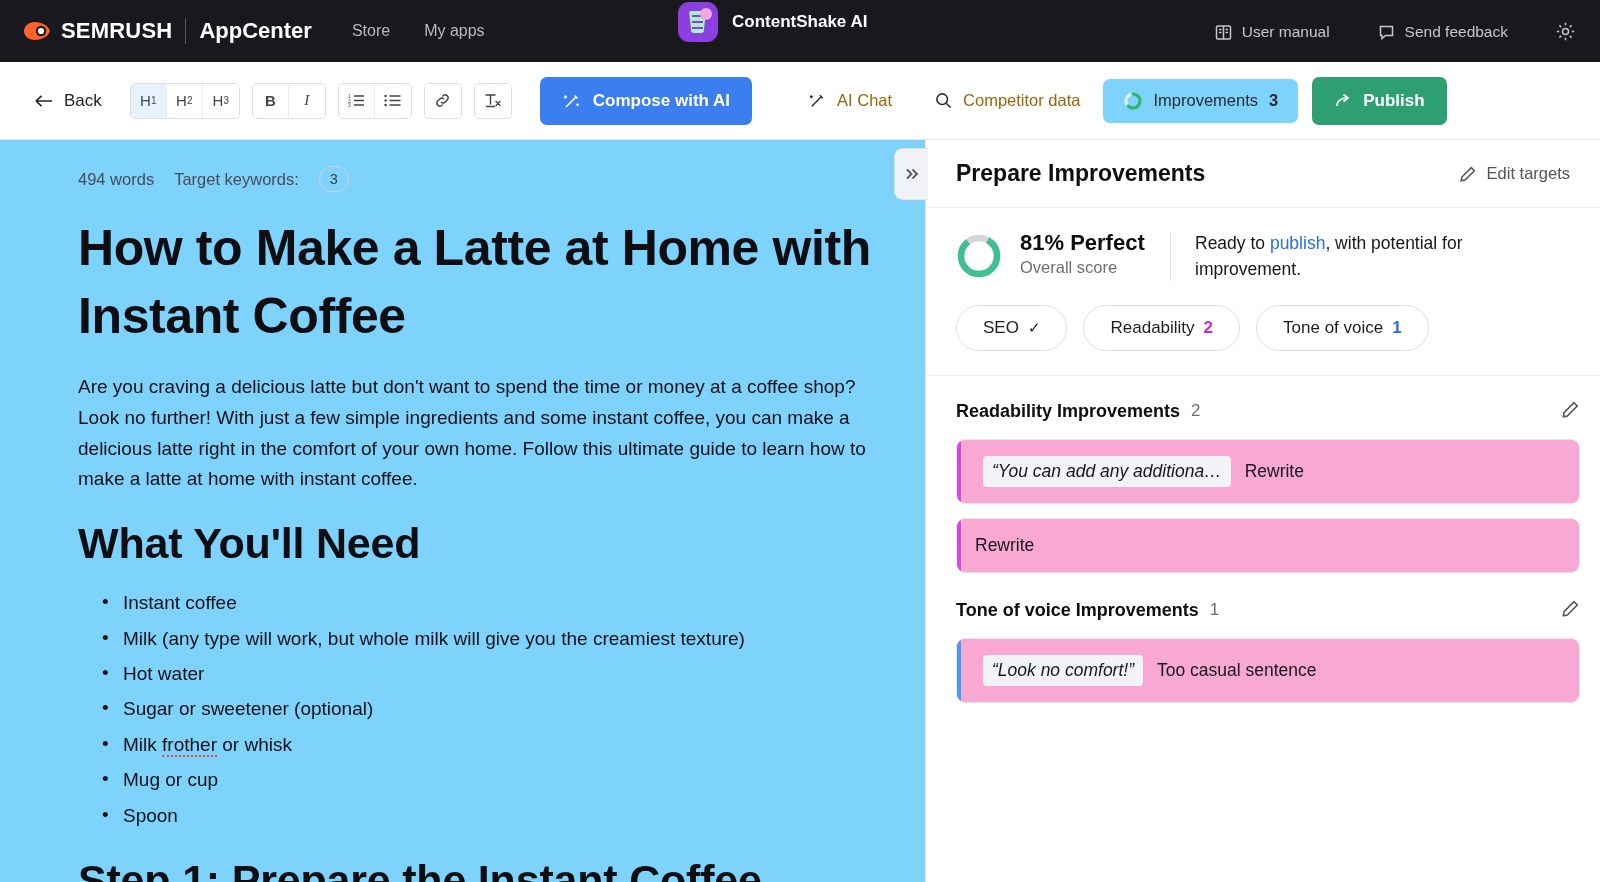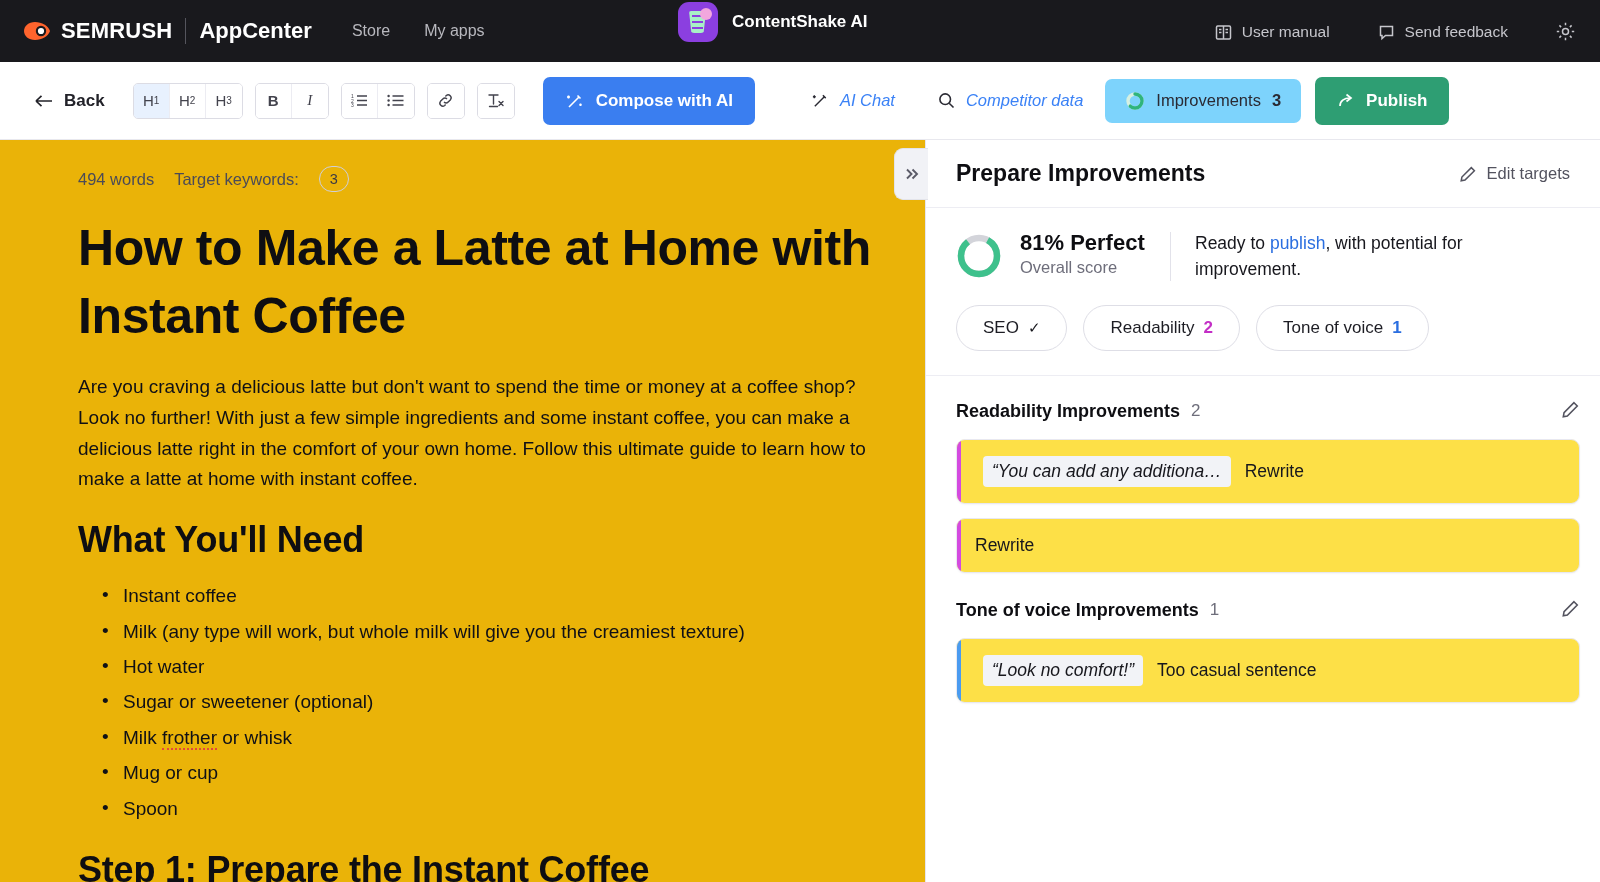--- a/index.html
+++ b/index.html
@@ -58,81 +58,81 @@
     color: #c6c6cc; font-size: 15.5px; cursor: pointer;
   }
 
   
   .toolbar {
     height: 78px; background: #fff; border-bottom: 1px solid #e8e8ee;
     display: flex; align-items: center; padding: 0 22px; gap: 0;
   }
   .back-btn {
     display: flex; align-items: center; gap: 10px; color: #222229;
-    font-size: 17px; cursor: pointer; margin-right: 28px; margin-left: 12px; font-weight: bold;
+    font-size: 17px; cursor: pointer; margin-right: 28px; margin-left: 12px;
   }
   .btn-group {
     display: flex; border: 1px solid #dcdce4; border-radius: 5px;
     overflow: hidden; height: 36px; margin-right: 12px;
   }
   .btn-group > div {
     min-width: 36px; padding: 0 8px; display: flex; align-items: center;
     justify-content: center; font-size: 15px; color: #43434d; cursor: pointer;
     background: #fff; border-right: 1px solid #ececf2;
   }
   .btn-group > div:last-child { border-right: none; }
   .btn-group > div.active { background: #e8f1fe; }
   .btn-group > div sub { font-size: 10px; }
 
   .compose-btn {
     height: 48px; background: #3a7ef0; color: #fff; border-radius: 7px;
     display: flex; align-items: center; gap: 11px; padding: 0 22px;
     font-size: 17px; font-weight: 700; cursor: pointer; margin-left: 16px;
   }
   .tool-link {
-    display: flex; align-items: center; gap: 10px; color: #3b82f6;
-    font-size: 16.5px; cursor: pointer; padding: 0 14px; font-style: italic;
+    display: flex; align-items: center; gap: 10px; color: #a16207;
+    font-size: 16.5px; cursor: pointer; padding: 0 14px;
   }
   .improvements-btn {
     display: flex; align-items: center; gap: 11px; background: #7dd3fc;
     border-radius: 7px; height: 44px; padding: 0 20px; cursor: pointer;
     font-size: 16.5px; color: #2a2a33; margin-left: 8px;
   }
   .improvements-btn .count { font-weight: 700; color: #2a2a33; }
   .publish-btn {
     display: flex; align-items: center; gap: 10px; background: #2e9e73;
     color: #fff; border-radius: 7px; height: 48px; padding: 0 22px;
     font-size: 17px; font-weight: 700; cursor: pointer; margin-left: 14px;
   }
 
   
   .main { display: flex; height: 742px; }
   .editor {
-    width: 925px; background: #eab308; padding: 26px 45px 0 78px;
+    width: 925px; background: #7dd3fc; padding: 26px 45px 0 78px;
     position: relative; overflow: hidden;
   }
   .doc-meta {
     display: flex; align-items: center; gap: 20px; margin-bottom: 22px;
   }
   .doc-meta .words { font-size: 16.5px; color: #4b4b57; }
   .doc-meta .tk { font-size: 16.5px; color: #4b4b57; }
   .kw-badge {
     display: inline-flex; align-items: center; justify-content: center;
     min-width: 30px; height: 26px; border: 1px solid #cfcfd9;
     border-radius: 13px; font-size: 14.5px; color: #3a3a45; padding: 0 9px;
   }
   h1.doc-title {
     font-size: 50px; line-height: 1.36; font-weight: 700; color: #0e0e12;
     letter-spacing: -.4px; margin-bottom: 22px;
   }
   p.doc-p {
     font-size: 19px; line-height: 1.62; color: #101016; margin-bottom: 24px;
   }
   h2.doc-h2 {
-    font-size: 36px; font-weight: 700; color: #0e0e12; margin-bottom: 20px;
+    font-size: 43px; font-weight: 700; color: #0e0e12; margin-bottom: 20px;
     letter-spacing: -.2px;
     margin-top: 16px;
   }
   ul.doc-list { list-style: none; margin: 0 0 26px 22px; }
   ul.doc-list li {
     font-size: 19px; line-height: 1.55; color: #101016;
     position: relative; padding-left: 23px; margin-bottom: 6px;
   }
   ul.doc-list li:before {
     content: "•"; position: absolute; left: 2px; top: -1px; font-size: 19px;
@@ -188,21 +188,21 @@
 
   .panel-body { border-top: 1px solid #ededf3; padding: 24px 20px 0 30px; flex: 1; }
   .sec-head {
     display: flex; align-items: center; gap: 11px; margin-bottom: 16px;
   }
   .sec-title { font-size: 18px; font-weight: 700; color: #0e0e12; }
   .sec-count { font-size: 17px; color: #6e6e7b; }
   .sec-edit { margin-left: auto; color: #53535f; cursor: pointer; }
 
   .imp-card {
-    border: 1px solid #e8e8f0; border-radius: 9px; background: #fde047;
+    border: 1px solid #e8e8f0; border-radius: 9px; background: #f9a8d4;
     padding: 16px 18px; display: flex; align-items: center; gap: 14px;
     margin-bottom: 14px; position: relative; overflow: hidden;
     box-shadow: 0 1px 2px rgba(20,20,40,.04);
   }
   .imp-card:before {
     content: ""; position: absolute; left: 0; top: 0; bottom: 0; width: 4px;
   }
   .imp-card.pink:before { background: #d44ae0; }
   .imp-card.blue:before { background: #4a9bf0; }
   .imp-quote {

